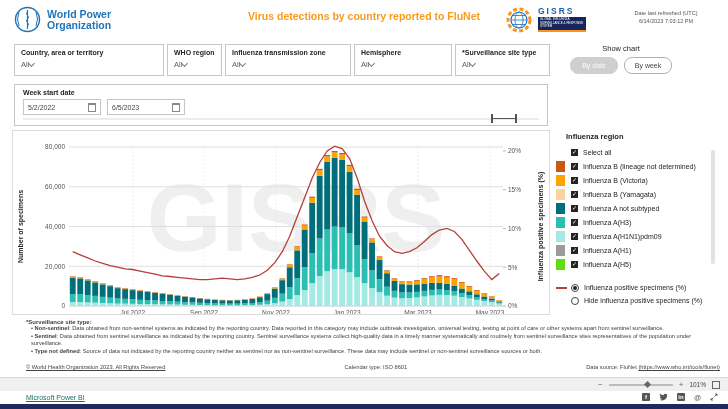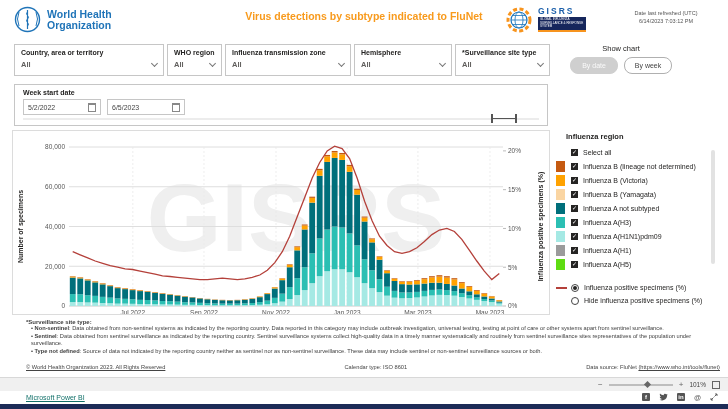--- a/index.html
+++ b/index.html
@@ -14,21 +14,21 @@
   .t2{color:#F89A1C;font-weight:bold;font-size:10.5px;margin-top:4px;}
   .gisrs{left:505px;top:4px;display:flex;align-items:center;gap:3px;}
   .gisrs-txt{display:flex;flex-direction:column;}
   .gisrs-name{color:#1B5FAA;font-weight:bold;font-size:8.5px;letter-spacing:2px;}
   .gisrs-sub{background:#16265C;color:#fff;font-size:3px;line-height:3.6px;width:44px;padding:1px 2px;margin-top:1px;border-bottom:2px solid #F7941E;}
   .refreshed{left:612px;top:9px;width:108px;text-align:center;font-size:5.5px;color:#555;line-height:8px;}
   
   .filter-row{left:14px;top:44px;width:534px;display:flex;gap:3px;}
   .fb{border:1px solid #C6C6C6;background:#fff;height:32px;box-sizing:border-box;flex:none;}
   .fb-label{font-size:7px;font-weight:bold;padding:4px 6px 0 6px;white-space:nowrap;}
-  .fb-val{display:flex;justify-content:space-between;align-items:center;padding:4px 6px 0 6px;font-size:7.5px;color:#605E5C;font-weight:bold;}
+  .fb-val{display:flex;align-items:center;padding:4px 6px 0 6px;font-size:7.5px;color:#605E5C;}
   .chev{width:4px;height:4px;border-right:1px solid #777;border-bottom:1px solid #777;transform:rotate(45deg);margin-top:-2px;}
   
   .week-panel{left:14px;top:84px;width:534px;height:42px;border:1px solid #C6C6C6;box-sizing:border-box;}
   .pb-label{font-size:7px;font-weight:bold;padding:4px 0 0 8px;}
   .date-inputs{display:flex;gap:6px;margin:3px 0 0 8px;}
   .date-box{border:1px solid #C6C6C6;width:68px;height:14px;display:flex;justify-content:space-between;align-items:center;padding:0 4px;font-size:7px;color:#444;}
   .cal{width:6px;height:6px;border:1px solid #888;border-top:2px solid #888;display:inline-block;}
   .slider-track{position:absolute;left:8px;right:8px;bottom:5px;height:2px;background:#ececec;}
   .slider-handle{position:absolute;right:22px;top:-4px;width:22px;height:9px;border-left:2px solid #555;border-right:2px solid #555;background:linear-gradient(#0000 40%,#555 40%,#555 60%,#0000 60%);}
   
@@ -85,27 +85,27 @@
 
 <div class="abs who-block">
   <svg width="27" height="27" viewBox="0 0 27 27">
     <circle cx="13.5" cy="13.5" r="12" fill="none" stroke="#1F74B8" stroke-width="1.4"></circle>
     <path d="M5,20 Q2,13 5,6" fill="none" stroke="#1F74B8" stroke-width="1"></path>
     <path d="M22,20 Q25,13 22,6" fill="none" stroke="#1F74B8" stroke-width="1"></path>
     <line x1="13.5" y1="4" x2="13.5" y2="23" stroke="#1F74B8" stroke-width="1.2"></line>
     <path d="M13.5,6 C10,8 17,11 13.5,13 C10,15 17,18 13.5,20" fill="none" stroke="#1F74B8" stroke-width="1"></path>
   </svg>
   <div class="who-text">
-    <div>World Health</div>
+    <div>World Power</div>
     <div>Organization</div>
   </div>
 </div>
 
 <div class="abs main-title">
-  <div class="t2">Virus detections by subtype indicated to FluNet</div>
+  <div class="t2">Virus detections by country reported to FluNet</div>
 </div>
 
 <div class="abs gisrs">
   <svg width="30" height="30" viewBox="0 0 30 30">
     <circle cx="14" cy="16" r="11" fill="none" stroke="#F7941E" stroke-width="3" stroke-dasharray="4 2.5"></circle>
     <circle cx="14" cy="16" r="8" fill="#fff" stroke="#1B75BB" stroke-width="1.2"></circle>
     <ellipse cx="14" cy="16" rx="4" ry="8" fill="none" stroke="#1B75BB" stroke-width="0.8"></ellipse>
     <line x1="6" y1="16" x2="22" y2="16" stroke="#1B75BB" stroke-width="0.8"></line>
     <line x1="7.5" y1="11.5" x2="20.5" y2="11.5" stroke="#1B75BB" stroke-width="0.8"></line>
     <line x1="7.5" y1="20.5" x2="20.5" y2="20.5" stroke="#1B75BB" stroke-width="0.8"></line>

